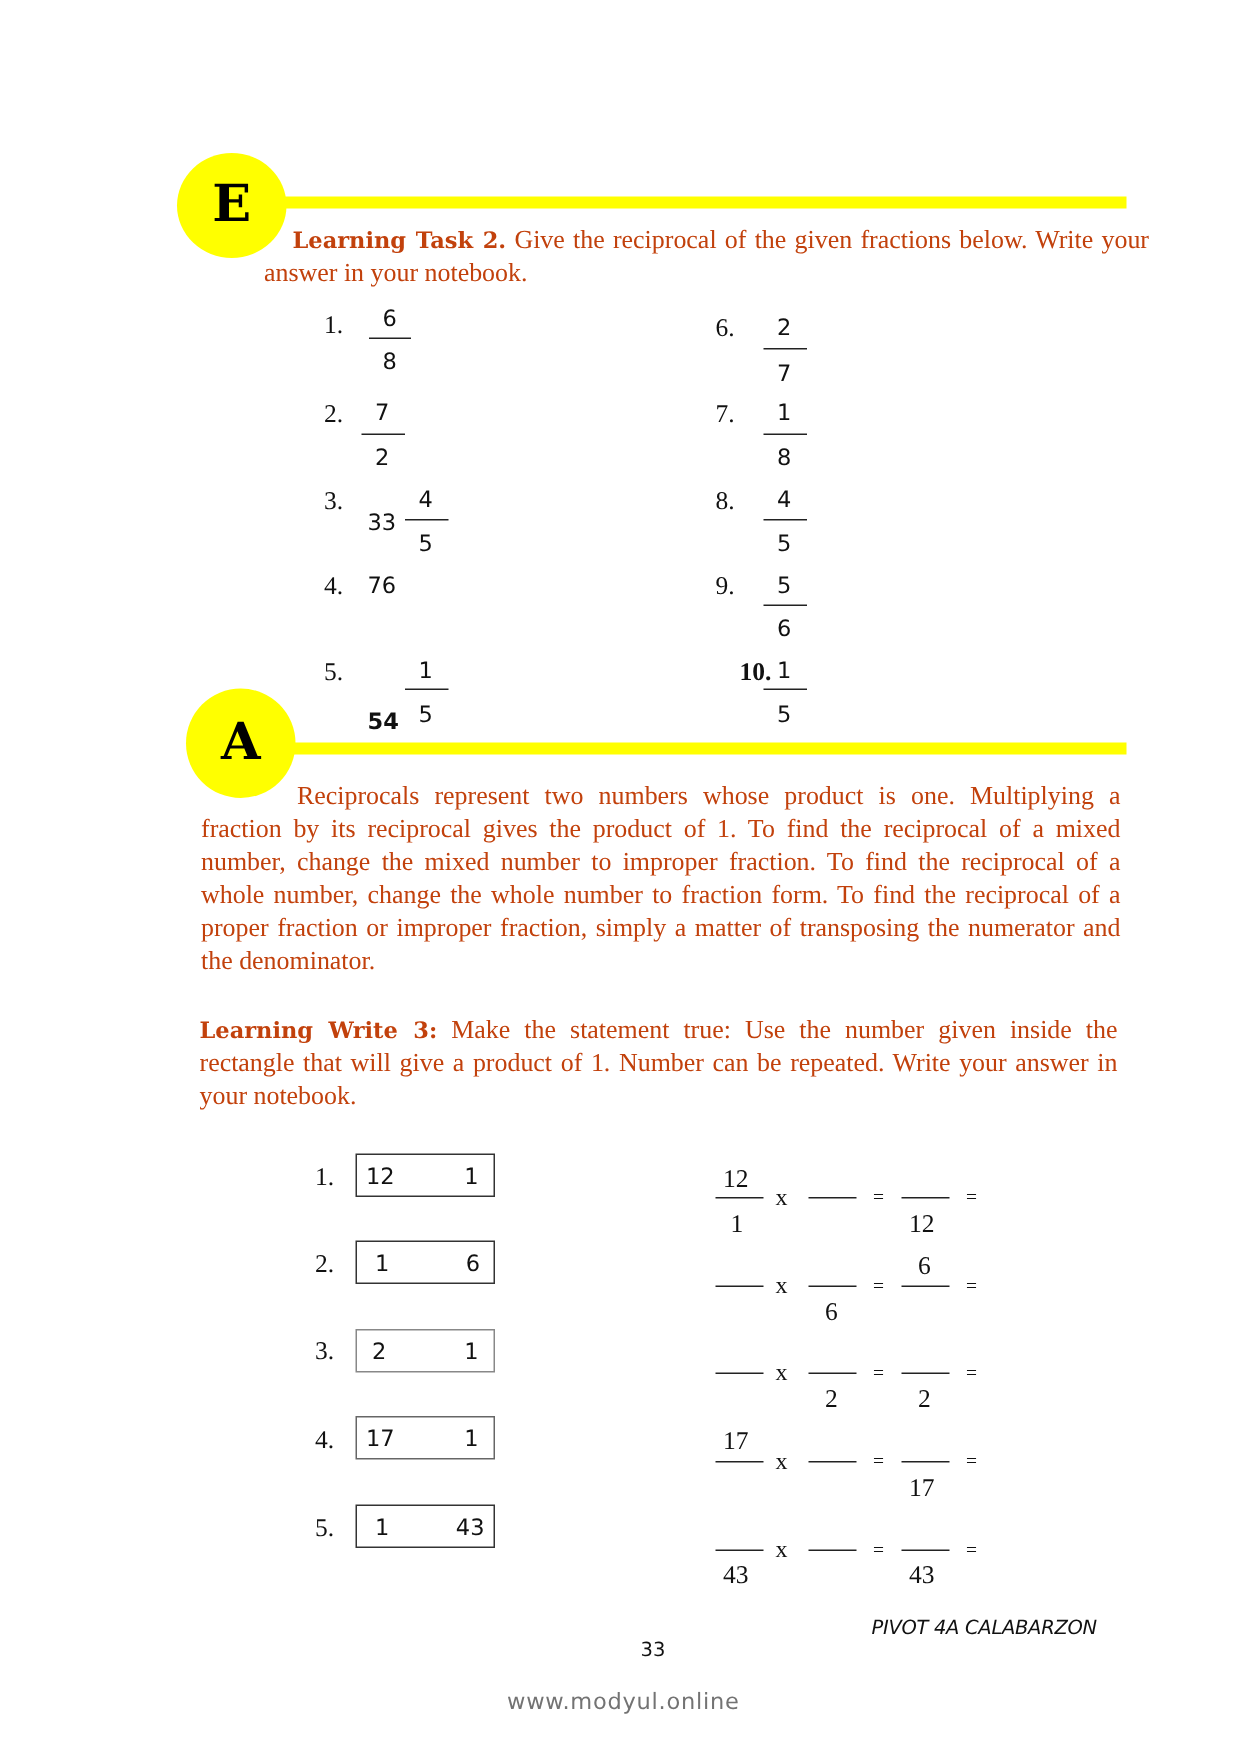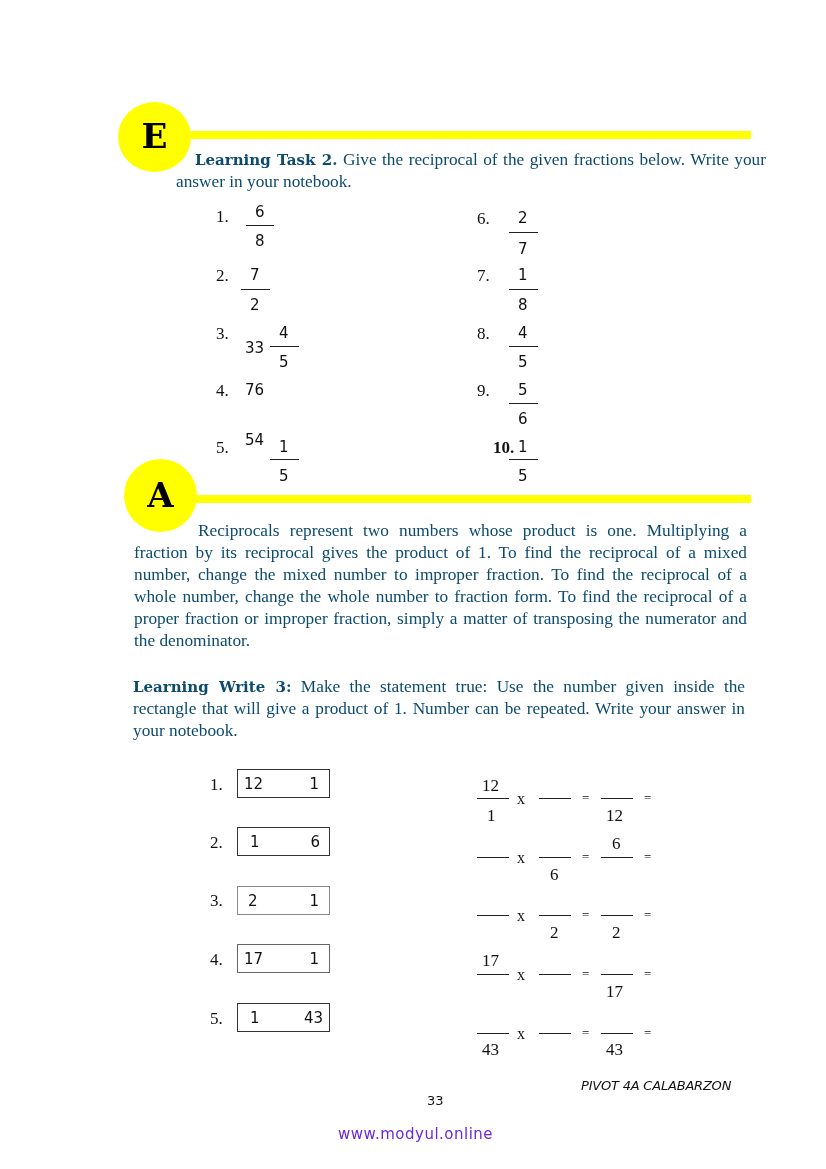--- a/index.html
+++ b/index.html
@@ -3,21 +3,21 @@
 <meta charset="utf-8">
 <style>
   html, body { margin:0; padding:0; background:#ffffff; }
   body { width:826px; height:1169px; position:relative; overflow:hidden;
          font-family:"DejaVu Serif", "Liberation Serif", serif; color:#111; }
   .circle { position:absolute; border-radius:50%; background:#ffff00; }
   .circle-letter { position:absolute; width:100%; text-align:center;
                    font-family:"DejaVu Serif", serif; font-weight:bold; font-size:34px; color:#000; }
   .bar { position:absolute; background:#ffff00; height:8px; }
   .para { position:absolute; font-family:"Liberation Serif", serif; font-size:17.3px; line-height:22px;
-          text-align:justify; color:#0c4a6e; }
+          text-align:justify; color:#c2410c; }
   .para b { font-family:"DejaVu Serif", serif; font-size:15px; }
   .num { position:absolute; font-family:"Liberation Serif", serif; font-size:17px; }
   .sans { font-family:"DejaVu Sans", sans-serif; font-size:15px; }
   .frac-line { position:absolute; height:1px; background:#222; }
   .rect { position:absolute; border:1px solid #333; height:29px; width:93px; box-sizing:border-box; }
   .rect span { position:absolute; top:5px; font-family:"DejaVu Sans", sans-serif; font-size:15px; }
   .eqsym { position:absolute; font-family:"Liberation Serif", serif; font-size:16px; }
   .footer { position:absolute; font-family:"DejaVu Sans", sans-serif; }
 </style>
 </head>
@@ -55,21 +55,21 @@
   <span class="num sans" style="left:279px; top:353px;">5</span>
 </div>
 
 <div>
   <span class="num" style="left:216px; top:381px;">4.</span>
   <span class="num sans" style="left:245px; top:381px;">76</span>
 </div>
 
 <div>
   <span class="num" style="left:216px; top:438px;">5.</span>
-  <span class="num sans" style="left:245px; top:431px;">54</span>
+  <span class="num sans" style="left:245px; top:472px;font-weight:bold;">54</span>
   <span class="num sans" style="left:279px; top:438px;">1</span>
   <div class="frac-line" style="left:270px; top:459px; width:29px;"></div>
   <span class="num sans" style="left:279px; top:467px;">5</span>
 </div>
 
 <div>
   <span class="num" style="left:477px; top:209px;">6.</span>
   <span class="num sans" style="left:518px; top:209px;">2</span>
   <div class="frac-line" style="left:509px; top:232px; width:29px;"></div>
   <span class="num sans" style="left:518px; top:240px;">7</span>
@@ -202,13 +202,13 @@
   <span class="eqsym" style="left:517px; top:1025px;">x</span>
   <div class="frac-line" style="left:539px; top:1033px; width:32px;"></div>
   <span class="eqsym" style="left:582px; top:1025px; font-size:13px;">=</span>
   <div class="frac-line" style="left:601px; top:1033px; width:32px;"></div>
   <span class="num" style="left:606px; top:1040px;">43</span>
   <span class="eqsym" style="left:644px; top:1025px; font-size:13px;">=</span>
 </div>
 
 <div class="footer" style="left:581px; top:1078px; font-size:13px; font-style:italic; letter-spacing:-0.2px;">PIVOT 4A CALABARZON</div>
 <div class="footer" style="left:427px; top:1093px; font-size:13px;">33</div>
-<div class="footer" style="left:338px; top:1125px; font-size:15px; color:#6d28d9; letter-spacing:0.5px;">www.modyul.online</div>
+<div class="footer" style="left:338px; top:1125px; font-size:15px; color:#737373; letter-spacing:0.5px;">www.modyul.online</div>
 
 </body></html>

